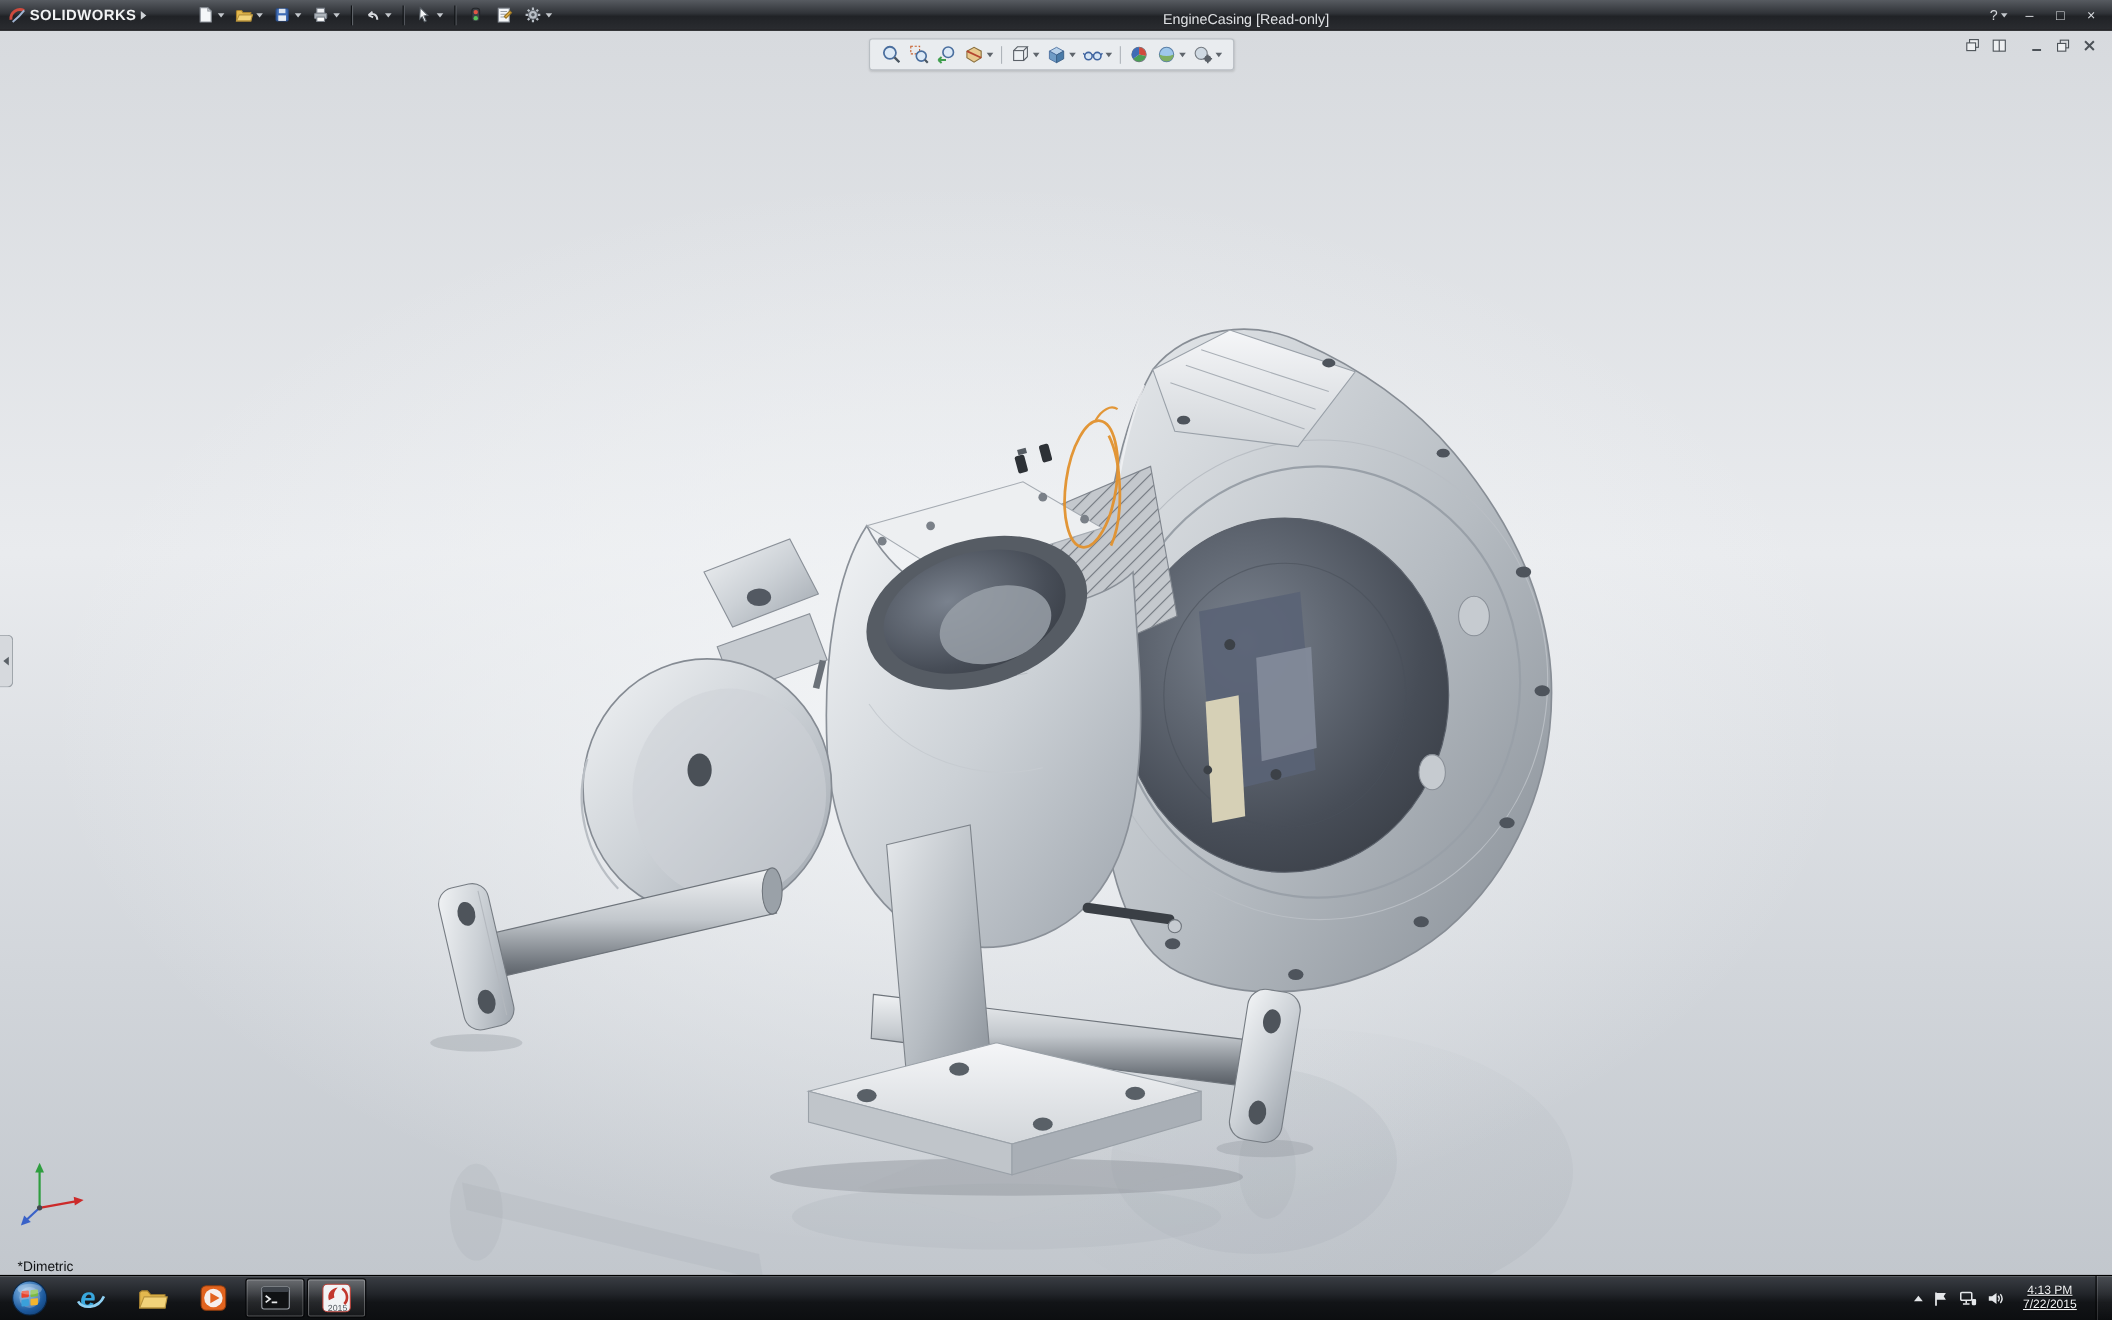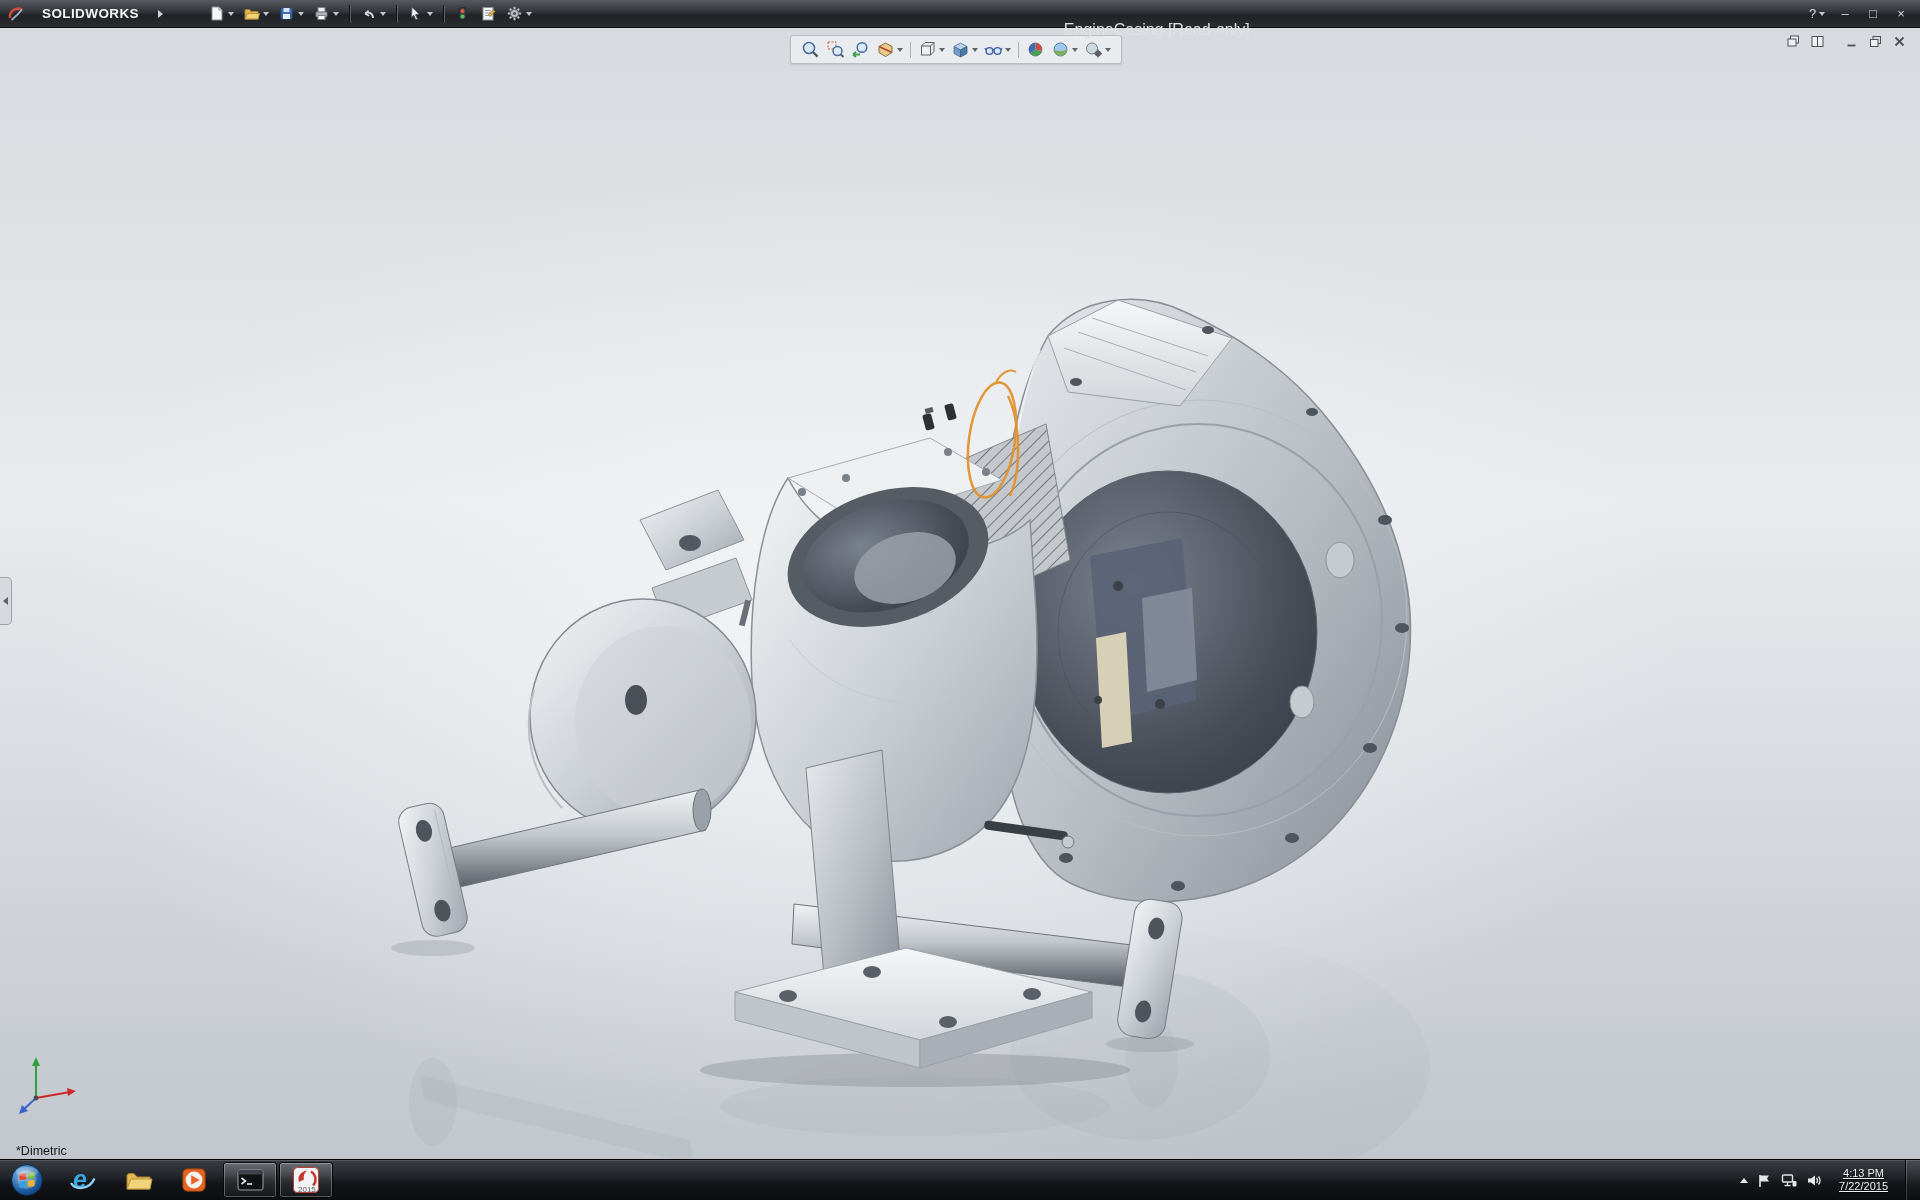--- a/index.html
+++ b/index.html
@@ -4,28 +4,28 @@
 <style>
   html,body{margin:0;padding:0;background:#000;}
   #app{position:relative;width:1920px;height:1200px;overflow:hidden;
        font-family:"Liberation Sans","DejaVu Sans",sans-serif;-webkit-font-smoothing:antialiased;}
   button{background:none;border:0;padding:0;margin:0;font:inherit;color:inherit;cursor:default;}
 
   
   .titlebar{position:absolute;top:0;left:0;right:0;height:27px;display:flex;align-items:center;
     background:linear-gradient(#575b61,#303338 45%,#202226 55%,#2a2c30);
     border-bottom:1px solid #0c0d0f;color:#e6e8ea;font-size:12px;z-index:30;}
-  .logo{display:flex;align-items:center;gap:17px;padding-left:7px;}
+  .logo{display:flex;align-items:center;gap:2px;padding-left:7px;}
   .logo-text{font-weight:bold;font-size:13.5px;letter-spacing:.4px;color:#f1f2f3;}
   .logo-chev{width:0;height:0;border-top:4px solid transparent;border-bottom:4px solid transparent;border-left:5px solid #cfd3d7;margin-left:2px;}
   .tb-tools{display:flex;align-items:center;gap:3px;margin-left:42px;}
   .tbtn{height:22px;display:flex;align-items:center;gap:2px;padding:0 3px;border-radius:2px;}
   .caret{width:0;height:0;border-left:3px solid transparent;border-right:3px solid transparent;border-top:4px solid #c3c7cc;margin-left:1px;}
   .sep{width:1px;height:18px;background:#111316;box-shadow:1px 0 0 #5c6066;margin:0 4px;}
-  .title{position:absolute;left:59%;transform:translateX(-50%);top:16px;line-height:27px;color:#dfe1e4;white-space:nowrap;font-size:16px;margin-left:24px;}
+  .title{position:absolute;left:59%;transform:translateX(-50%);top:4px;line-height:27px;color:#dfe1e4;white-space:nowrap;font-size:13px;}
   .win-ctrls{margin-left:auto;display:flex;align-items:center;gap:2px;padding-right:6px;font-size:13px;}
   .win-ctrls button{min-width:26px;height:20px;display:flex;align-items:center;justify-content:center;gap:2px;color:#d6d9dd;border-radius:2px;}
 
   
   .viewport{position:absolute;top:27px;left:0;right:0;bottom:40px;overflow:hidden;
     background:radial-gradient(ellipse at 45% 55%, #f2f4f6 0%, rgba(242,244,246,0) 55%),
                linear-gradient(#d7dade,#e9ebee 42%,#d2d6db 75%,#c2c7cd);text-align:right;}
   .model{position:absolute;top:0;left:0;}
 
   .headsup{position:absolute;top:8px;left:956px;transform:translateX(-50%);display:flex;align-items:center;gap:2px;

